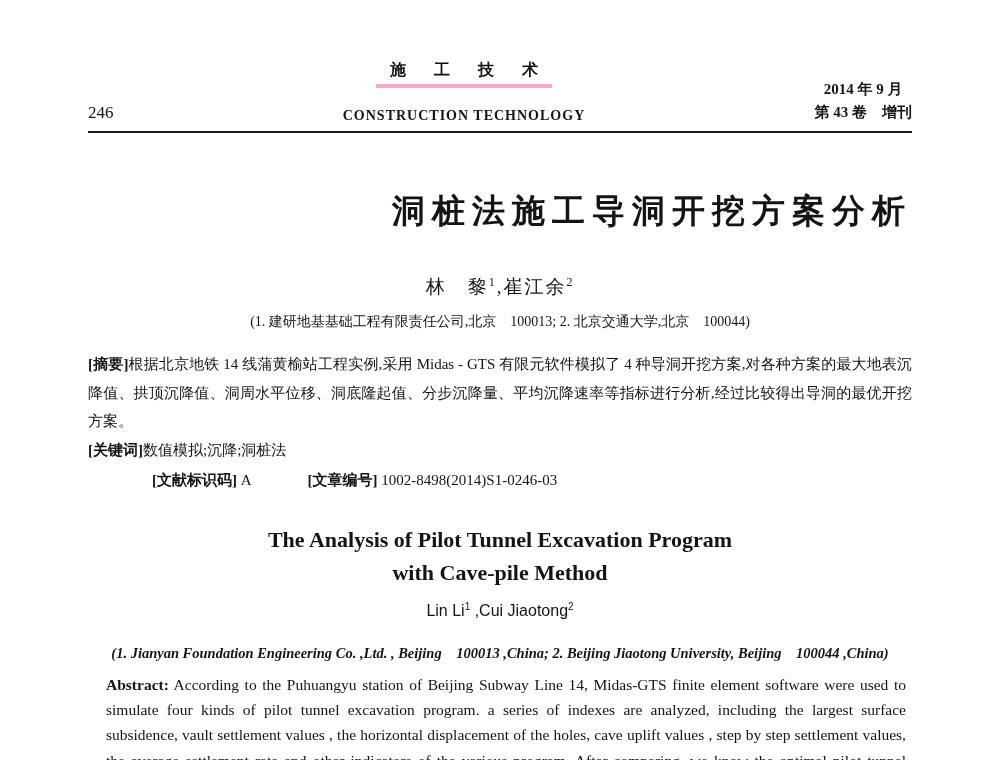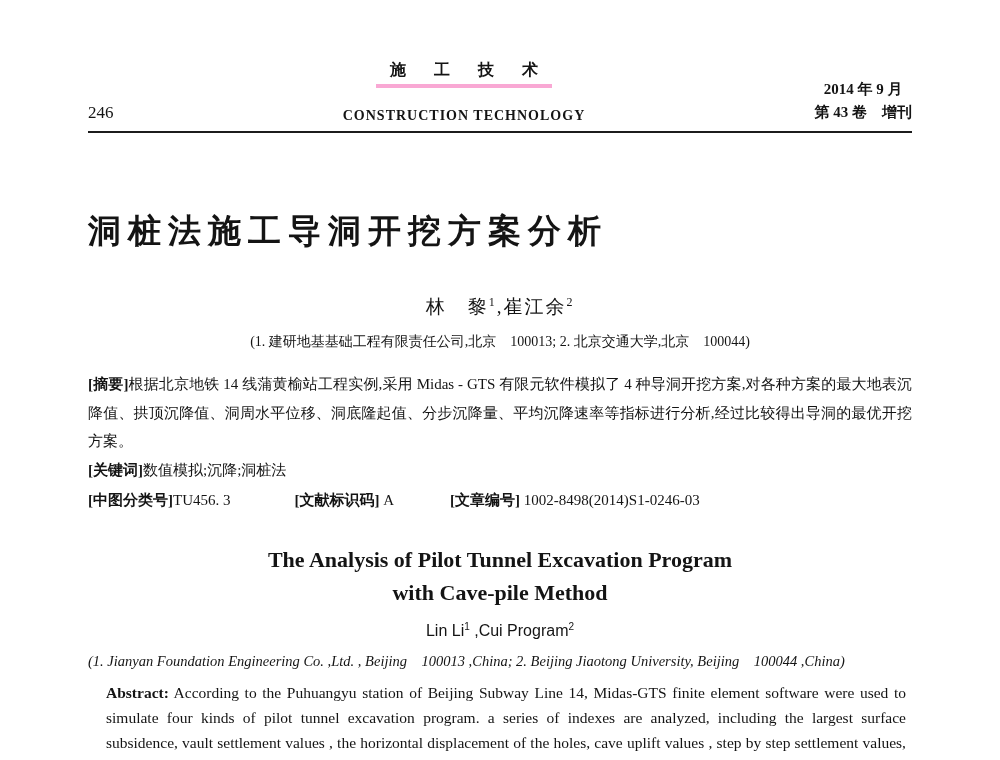--- a/index.html
+++ b/index.html
@@ -35,25 +35,25 @@
   .journal-en {
     font-size:14px;
     font-weight:bold;
     letter-spacing:1px;
     margin-top:20px;
   }
   .header-right { text-align:center; font-size:15px; line-height:1.55;font-weight:bold; }
 
   
   .title-cn {
-    text-align:left;
+    text-align:right;
     font-size:33px;
     font-weight:bold;
     letter-spacing:7px;
-    margin-top:76px;
+    margin-top:56px;
   }
   .authors-cn { text-align:center; font-size:19px; margin-top:40px; letter-spacing:2px; }
   .authors-cn sup { font-size:12px; }
   .affil-cn { text-align:center; font-size:14px; margin-top:13px; }
 
   .abstract-cn {
     margin-top:19px;
     font-size:15px;
     line-height:1.9;
     text-align:justify;
@@ -79,23 +79,25 @@
     white-space:pre-line;
   }
   .authors-en {
     text-align:center;
     font-size:16px;
     margin-top:12px;
     font-family:"Liberation Sans","DejaVu Sans",sans-serif;
   }
   .authors-en sup { font-size:10px; }
   .affil-en {
+    text-align:center;
     font-style:italic;
     font-size:14.5px;
-    margin-top:12px;
+    margin-top:24px;
+    font-weight:bold;
   }
   .abstract-en {
     margin:9px 6px 0 18px;
     font-size:15.5px;
     line-height:1.63;
     text-align:justify;
   }
 </style>
 </head>
 <body>
@@ -126,36 +128,33 @@
 
   <div class="abstract-cn">
     <span class="label-bold">[摘要]</span><span>根据北京地铁 14 线蒲黄榆站工程实例,采用 Midas - GTS 有限元软件模拟了 4 种导洞开挖方案,对各种方案的最大地表沉降值、拱顶沉降值、洞周水平位移、洞底隆起值、分步沉降量、平均沉降速率等指标进行分析,经过比较得出导洞的最优开挖方案。</span>
   </div>
 
   <div class="keywords-cn">
     <span class="label-bold">[关键词]</span><span>数值模拟;沉降;洞桩法</span>
   </div>
 
   <div class="meta-row">
-    <div>
-      <span class="label-bold">[中图分类号]</span><span>TU456. 3</span>
-    </div>
     <div class="meta-item-2">
       <span class="label-bold">[文献标识码]</span><span> A</span>
     </div>
     <div class="meta-item-3">
       <span class="label-bold">[文章编号]</span><span> 1002-8498(2014)S1-0246-03</span>
     </div>
   </div>
 
   <h2 class="title-en" style="margin-bottom:0;">The Analysis of Pilot Tunnel Excavation Program
 with Cave-pile Method</h2>
 
   <div class="authors-en">
-    <span>Lin Li</span><sup>1</sup><span> ,</span><span>Cui Program</span><sup>2</sup>
+    <span>Lin Li</span><sup>1</sup><span> ,</span><span>Cui Jiaotong</span><sup>2</sup>
   </div>
 
   <div class="affil-en">(1. Jianyan Foundation Engineering Co. ,Ltd. , Beijing　100013 ,China; 2. Beijing Jiaotong University, Beijing　100044 ,China)</div>
 
   <div class="abstract-en">
     <span class="label-bold">Abstract:</span><span> According to the Puhuangyu station of Beijing Subway Line 14, Midas-GTS finite element software were used to simulate four kinds of pilot tunnel excavation program. a series of indexes are analyzed, including the largest surface subsidence, vault settlement values , the horizontal displacement of the holes, cave uplift values , step by step settlement values, the average settlement rate and other indicators of the various program. After comparing, we know the optimal pilot tunnel excavation scheme.</span>
   </div>
 
 </div>
 

